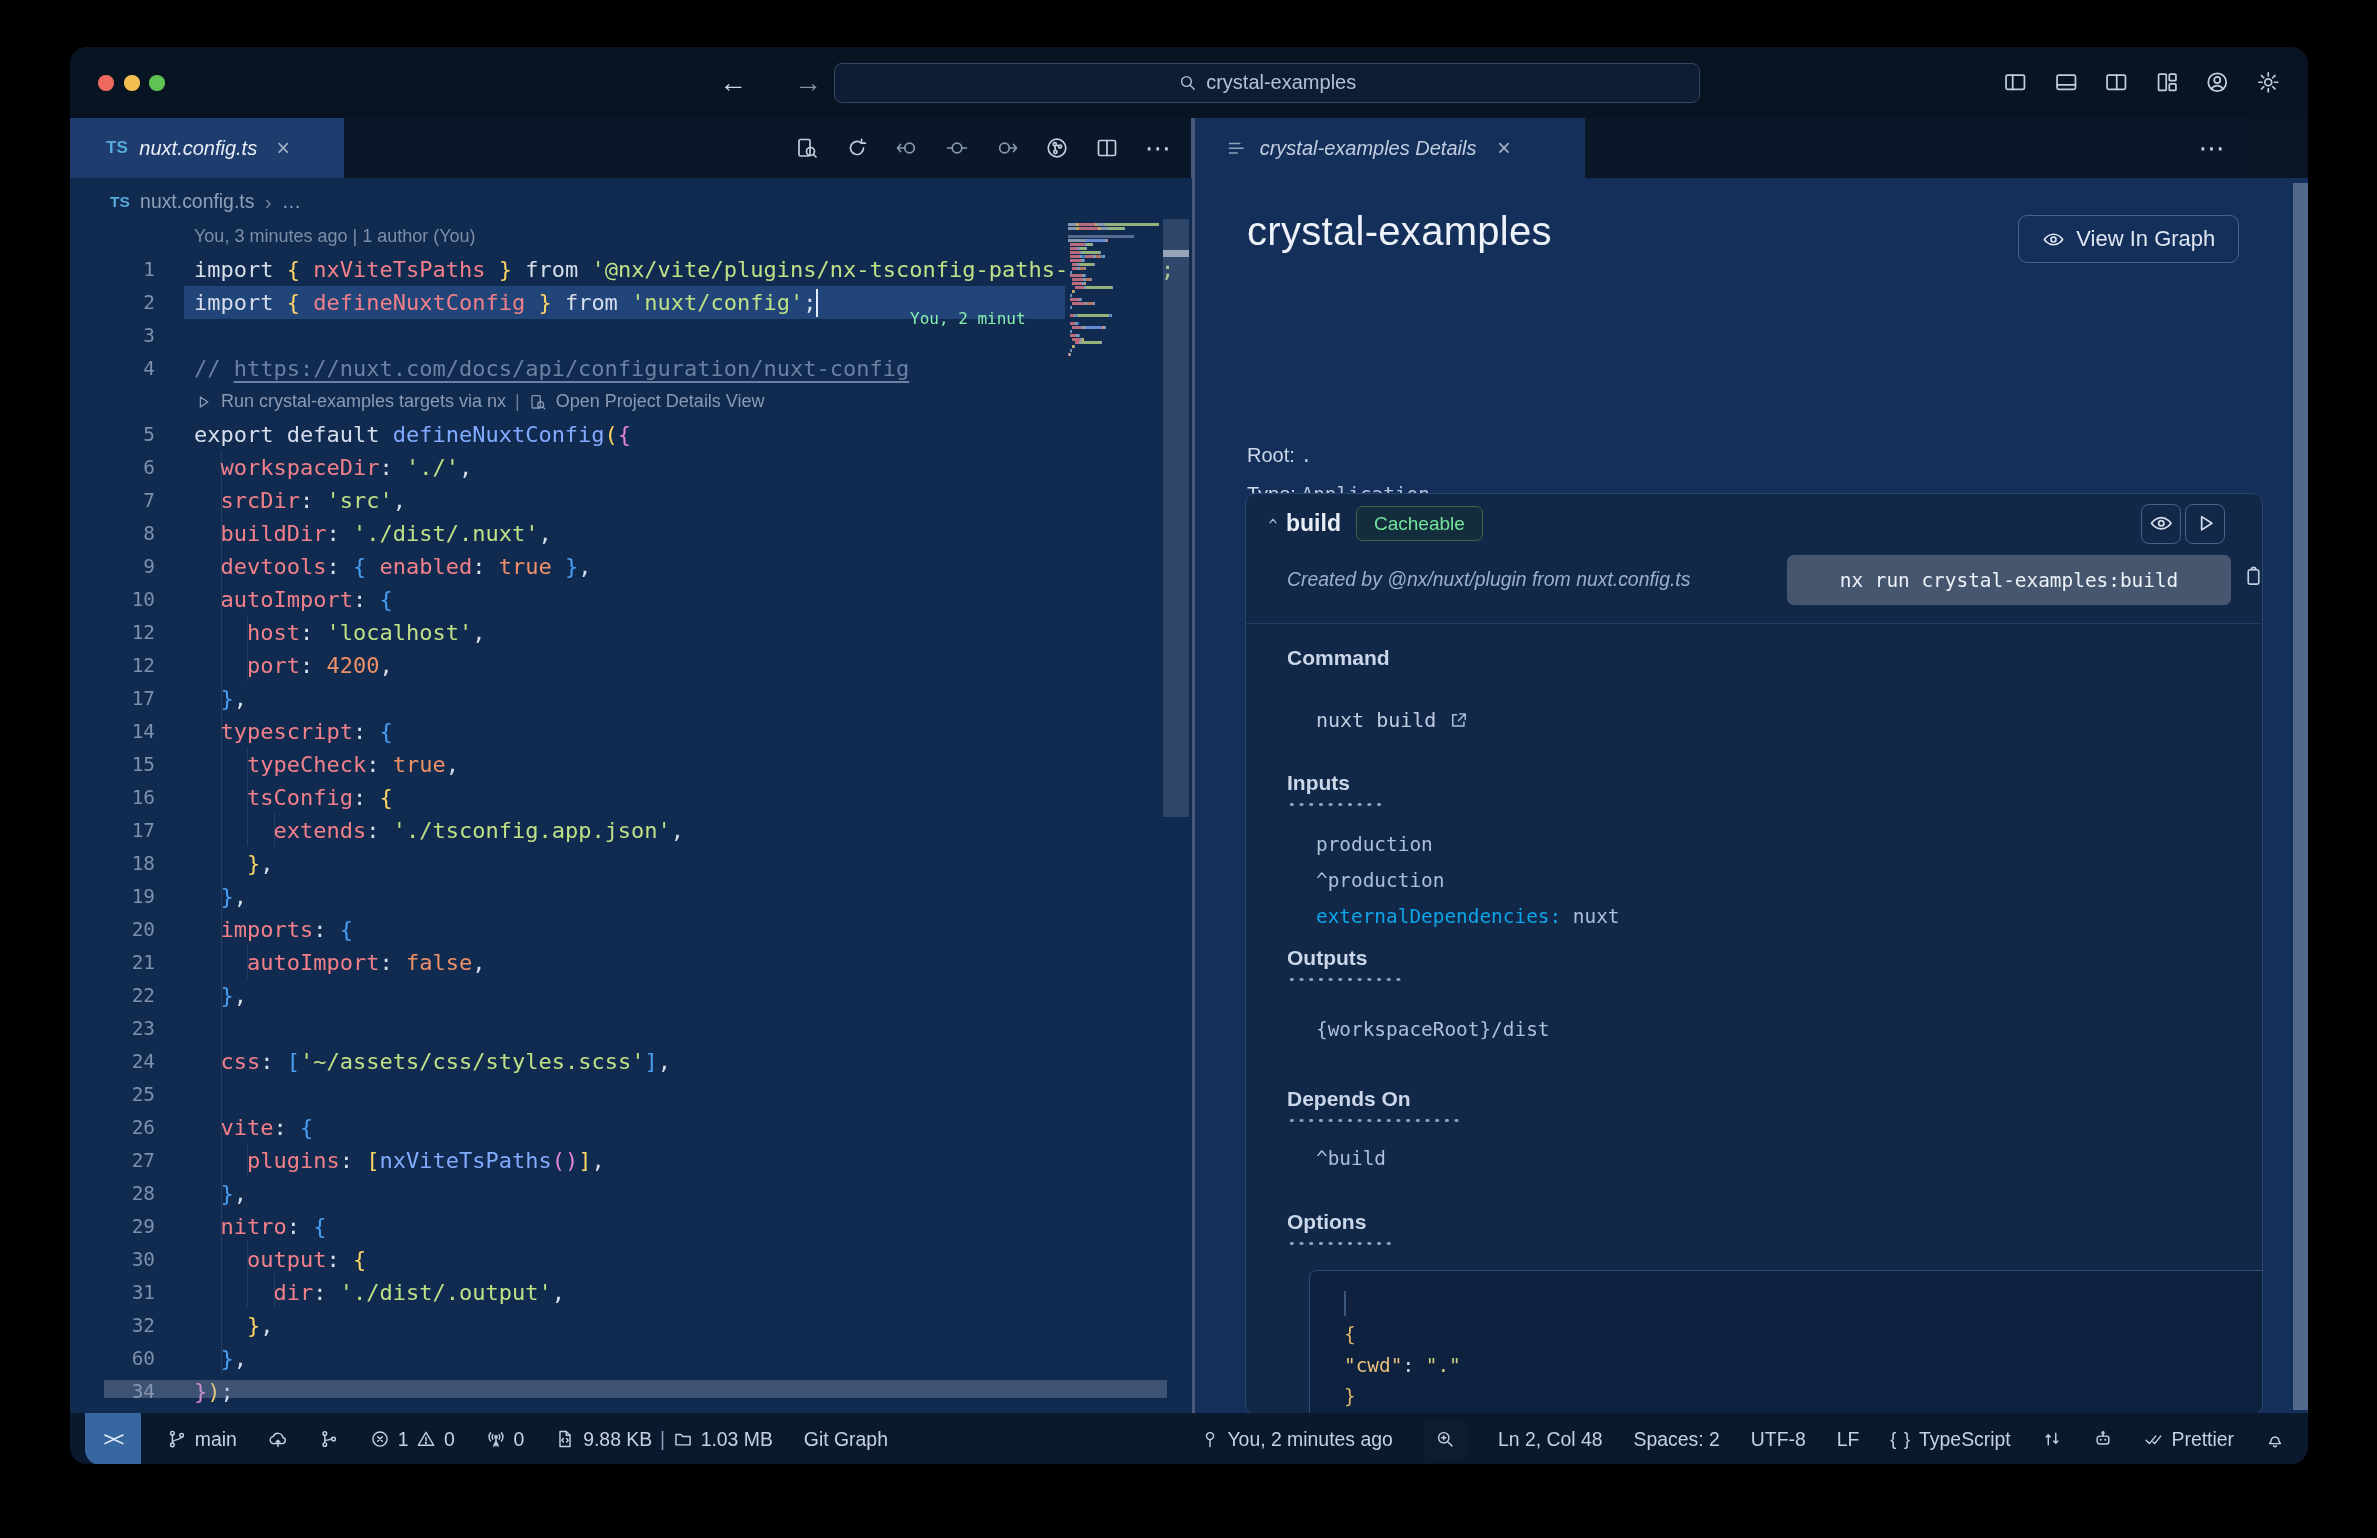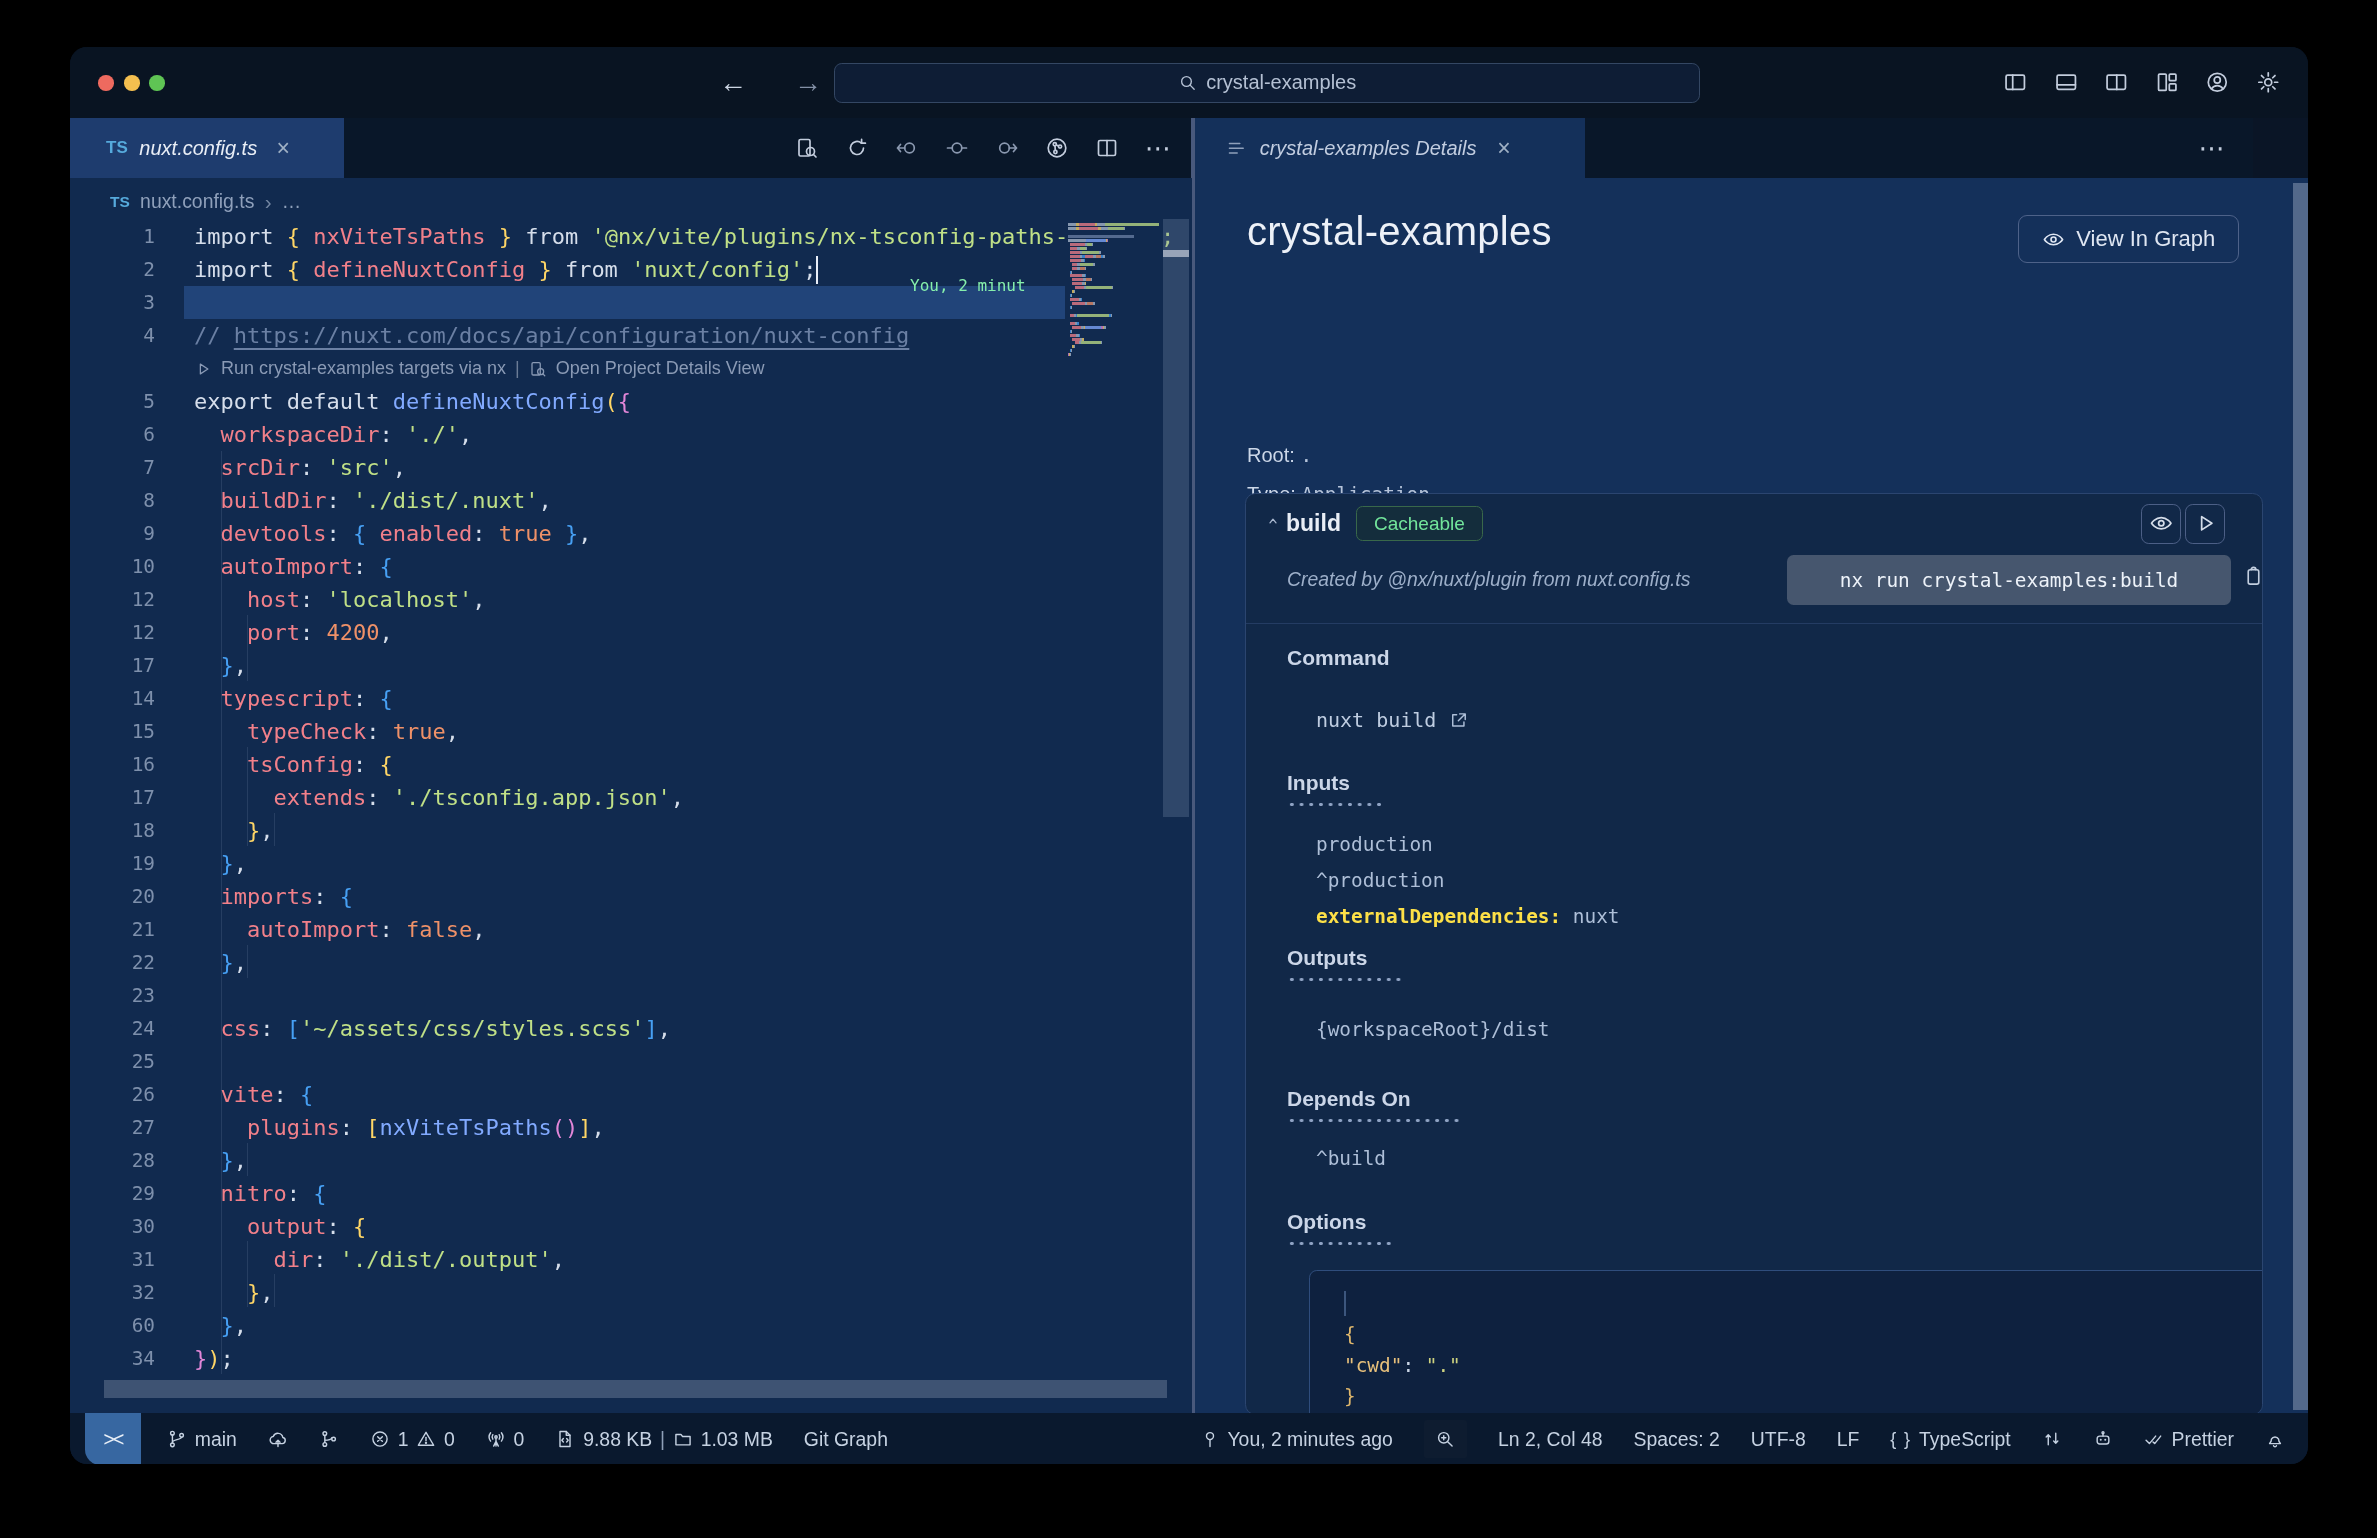--- a/index.html
+++ b/index.html
@@ -223,20 +223,21 @@
 
   <div class="editor">
     <div class="breadcrumb">
       <span class="ts-badge" style="font-size:15.5px">TS</span>
       <span>nuxt.config.ts</span>
       <span class="sep">›</span>
       <span>…</span>
     </div>
     <div class="hl-line" id="hl-line" style="top: 108px;"></div>
     <div class="code-rows" id="code-rows">
+        <div class="crow"><div class="ctext blame-text">You, 3 minutes ago | 1 author (You)</div></div>
         <div class="crow"><div class="gut">1</div><div class="ctext"><span class="t-d">import </span><span class="t-y">{ </span><span class="t-k">nxViteTsPaths</span><span class="t-y"> }</span><span class="t-d"> from </span><span class="t-s">'@nx/vite/plugins/nx-tsconfig-paths-plugin';</span></div></div>
         <div class="crow"><div class="gut">2</div><div class="ctext"><span class="t-d">import </span><span class="t-y">{ </span><span class="t-k">defineNuxtConfig</span><span class="t-y"> }</span><span class="t-d"> from </span><span class="t-s">'nuxt/config'</span><span class="t-d">;</span></div><div class="cursor"></div><div class="ghost">You, 2 minut</div></div>
         <div class="crow"><div class="gut">3</div><div class="ctext"></div></div>
         <div class="crow"><div class="gut">4</div><div class="ctext"><span class="t-c">// </span><span class="t-cl">https://nuxt.com/docs/api/configuration/nuxt-config</span></div></div>
         <div class="crow"><div class="ctext lens"><span class="ic"><svg viewBox="0 0 24 24" fill="none" stroke="currentColor" stroke-width="1.7" stroke-linecap="round" stroke-linejoin="round">
                 <path d="M8.5 5.5v13l10-6.5z"></path>
               </svg></span><span>Run crystal-examples targets via nx</span><span style="color:#6b7c96">|</span><span class="ic"><svg viewBox="0 0 24 24" fill="none" stroke="currentColor" stroke-width="1.7" stroke-linecap="round" stroke-linejoin="round">
                 <rect x="4" y="3.5" width="11" height="16.5" rx="1.5"></rect>
                 <circle cx="15.5" cy="15.5" r="4"></circle>
                 <path d="M18.5 18.5 21 21"></path>
@@ -388,21 +389,21 @@
               <path d="M13.5 4.5H20V11M19.5 5 12 12.5"></path>
             </svg>
           </span>
       </div>
 
       <div class="sect-h" style="position:absolute;left:41px;top:277px">Inputs</div>
       <div class="dots" style="position:absolute;left:41px;top:308px;width:97px"></div>
       <div class="mono-val" style="position:absolute;left:70px;top:339px">production</div>
       <div class="mono-val" style="position:absolute;left:70px;top:375px">^production</div>
       <div class="mono-val" style="position:absolute;left:70px;top:411px">
-        <span style="font-weight:bold;color:#fde047">externalDependencies:</span><span> nuxt</span>
+        <span style="font-weight:normal;color:#0ea5e9">externalDependencies:</span><span> nuxt</span>
       </div>
 
       <div class="sect-h" style="position:absolute;left:41px;top:452px">Outputs</div>
       <div class="dots" style="position:absolute;left:41px;top:483px;width:115px"></div>
       <div class="mono-val" style="position:absolute;left:70px;top:524px">{workspaceRoot}/dist</div>
 
       <div class="sect-h" style="position:absolute;left:41px;top:593px">Depends On</div>
       <div class="dots" style="position:absolute;left:41px;top:624px;width:176px"></div>
       <div class="mono-val" style="position:absolute;left:70px;top:653px">^build</div>
 

